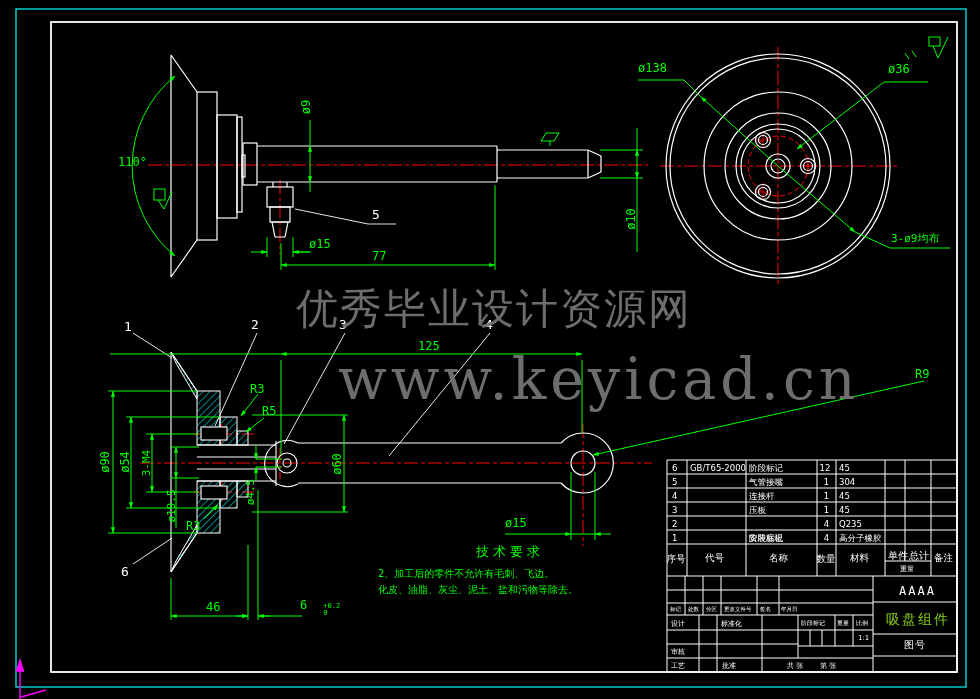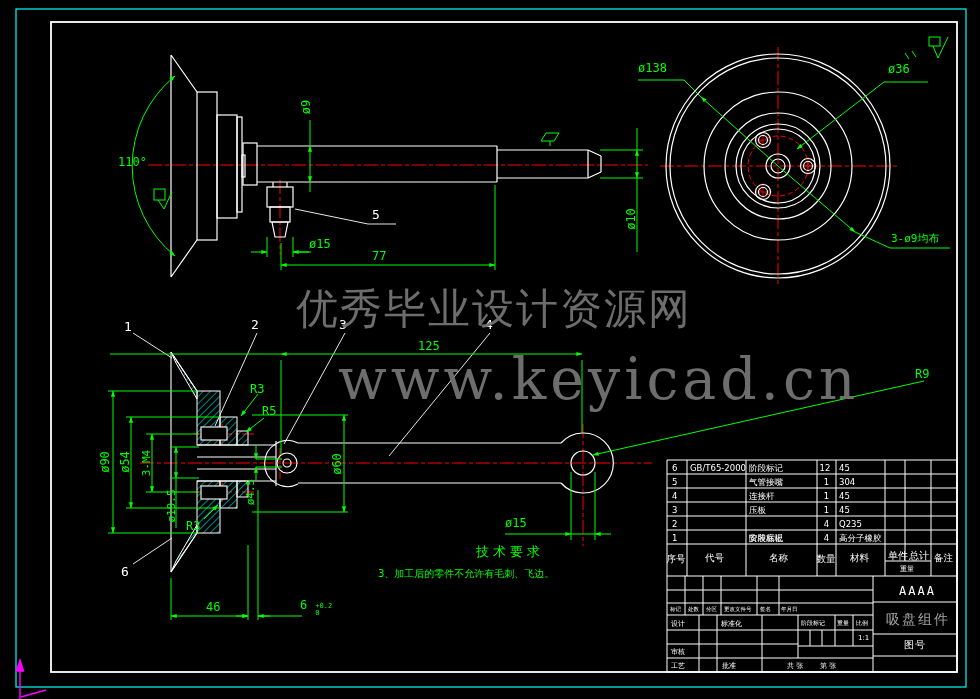--- a/index.html
+++ b/index.html
@@ -5,34 +5,34 @@
   html,body{margin:0;padding:0;background:#000;}
   .stage{position:relative;width:980px;height:699px;background:#000;overflow:hidden;
          font-family:"DejaVu Sans",sans-serif;}
   svg{position:absolute;left:0;top:0;}
   .lbl{position:absolute;white-space:nowrap;line-height:1;}
   .g{color:#00ff00;font:12px "DejaVu Sans Mono",monospace;}
   .gsm{font-size:11px;}
   .wlb{color:#ffffff;font:13px "DejaVu Sans Mono",monospace;}
   .rot{transform:translate(-50%,-50%) rotate(-90deg);}
   .tolstack{display:inline-flex;flex-direction:column;font-size:7px;line-height:7px;
-            vertical-align:1px;margin-left:8px;}
+            vertical-align:1px;margin-left:16px;}
   .tech{position:absolute;left:378px;top:566px;color:#00ff00;
         font:10px "DejaVu Sans",sans-serif;line-height:16px;}
   .tech-title{position:absolute;left:476px;top:543px;color:#00ff00;
         font:13px "DejaVu Sans",sans-serif;letter-spacing:4px;}
   .wm{position:absolute;color:#737373;font-family:"DejaVu Serif",serif;font-weight:normal;opacity:.95;}
   .wm1{left:296px;top:281px;font-size:42px;letter-spacing:2px;}
   .wm2{left:338px;top:346px;font-size:57px;letter-spacing:4px;}
   .bomtxt{color:#fff;font:8.5px "DejaVu Sans",sans-serif;}
   .hdr{color:#fff;font:9.5px "DejaVu Sans",sans-serif;}
   .h6{font-size:10px;} .h7{font-size:7px;} .tiny{font-size:5.5px;} .t7{font-size:7px;} .t6{font-size:6px;}
   .ctr{text-align:center;}
   .tb-company{color:#fff;font:12px "DejaVu Sans Mono",monospace;letter-spacing:2px;}
-  .tb-title{color:#a3a3a3;font:14px "DejaVu Sans",sans-serif;letter-spacing:2px;}
+  .tb-title{color:#84cc16;font:14px "DejaVu Sans",sans-serif;letter-spacing:2px;}
   .tb-dno{color:#fff;font:10px "DejaVu Sans",sans-serif;letter-spacing:1px;}
 </style>
 </head>
 <body>
 
 <div class="stage">
 
   <svg width="980" height="699" viewBox="0 0 980 699">
     <defs>
       <marker id="ma" viewBox="0 0 10 10" refX="9.5" refY="5" markerWidth="9" markerHeight="6" orient="auto-start-reverse">
@@ -222,21 +222,22 @@
 
   <span class="lbl g" style="left:418px;top:339px">125</span>
   <span class="lbl g rot" style="left:337px;top:464px">ø60</span>
   <span class="lbl g" style="left:505px;top:516px">ø15</span>
   <span class="lbl g" style="left:915px;top:367px">R9</span>
   <span class="lbl wlb" style="left:339px;top:317px">3</span>
   <span class="lbl wlb" style="left:485px;top:317px">4</span>
 
   <div class="tech-title">技术要求</div>
   <div class="tech">
-    <div>3、加工后的零件不允许有毛刺、飞边。</div>
+    <div>2、加工后的零件不允许有毛刺、飞边。</div>
+    <div>化皮、油脂、灰尘、泥土、盐和污物等除去。</div>
   </div>
 
   <div class="wm wm1">优秀毕业设计资源网</div>
   <div class="wm wm2">www.keyicad.cn</div>
 
   <span class="lbl bomtxt" style="left:672px;top:463px">6</span>
   <span class="lbl bomtxt" style="left:690px;top:463px">GB/T65-2000</span>
   <span class="lbl bomtxt" style="left:749px;top:463px">阶段标记</span>
   <span class="lbl bomtxt ctr" style="left:817px;top:463px;width:16px">12</span>
   <span class="lbl bomtxt" style="left:839px;top:463px">45</span>

